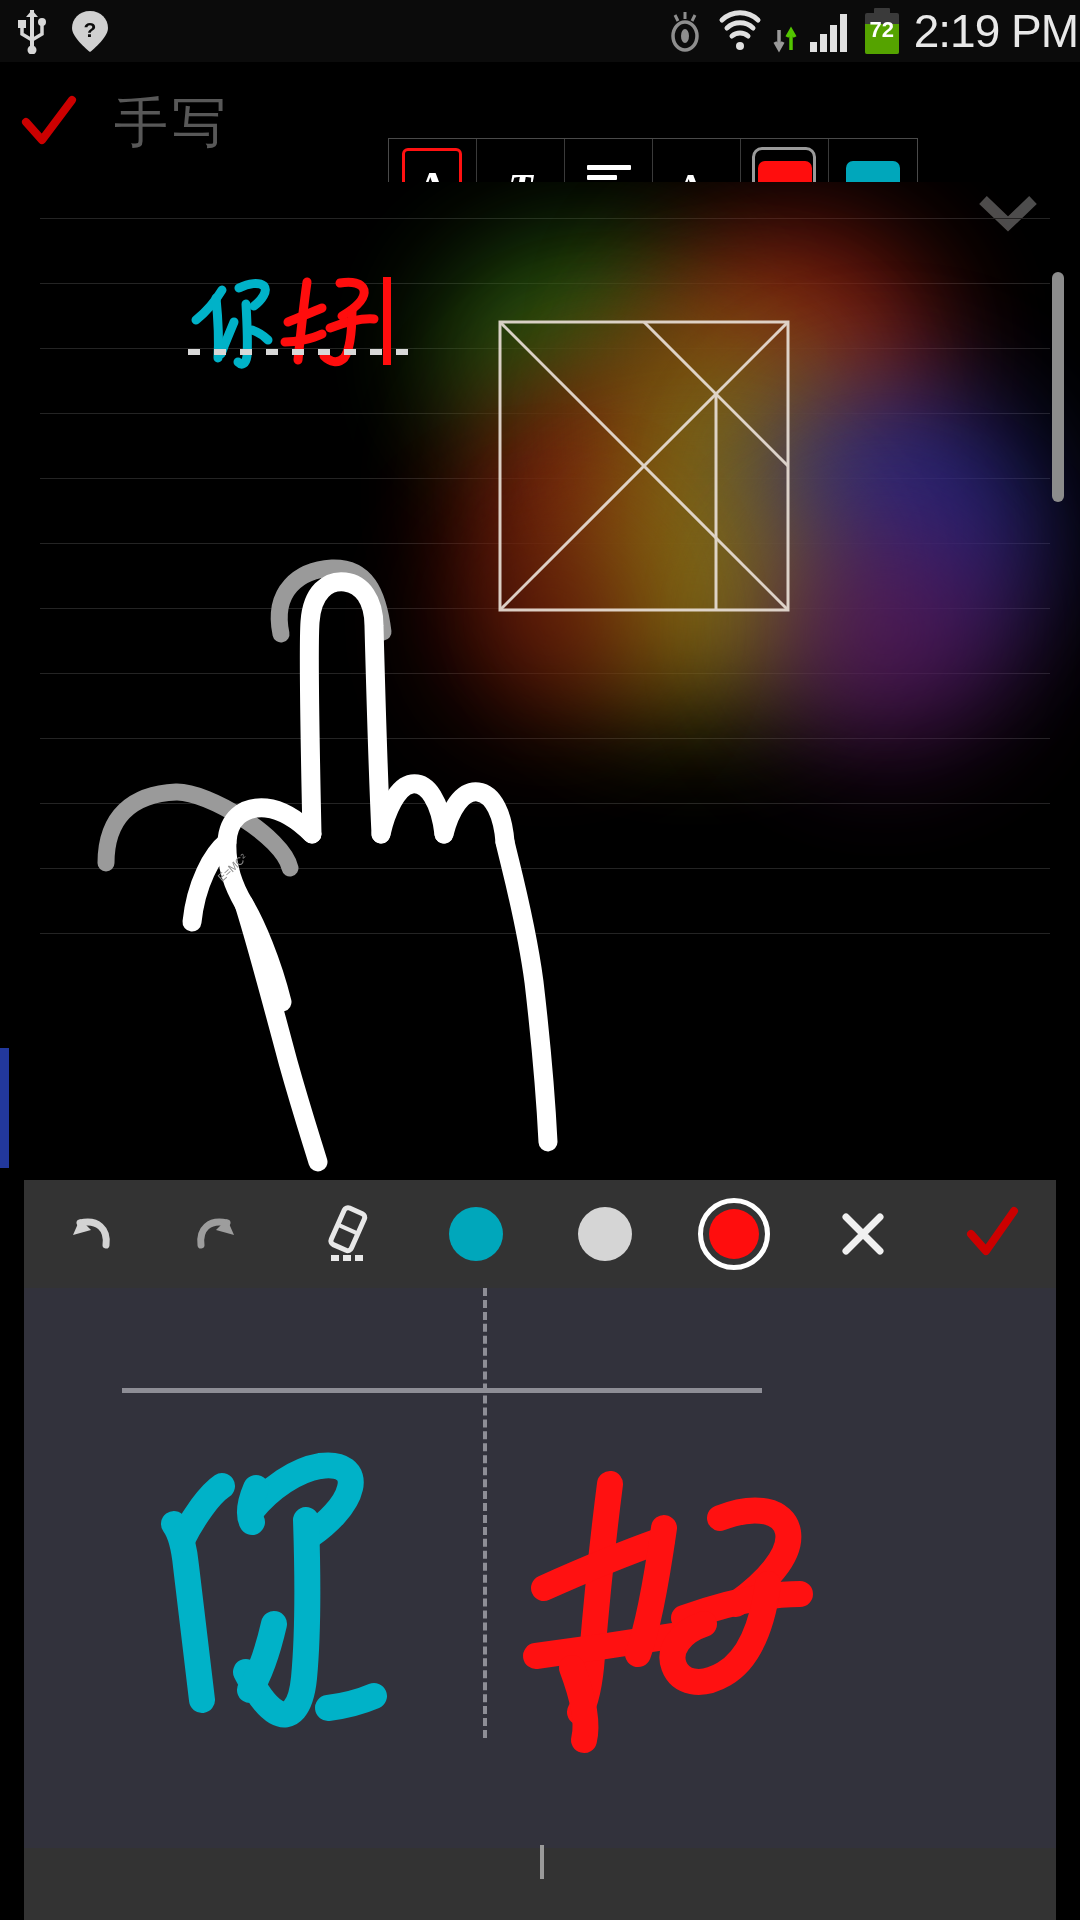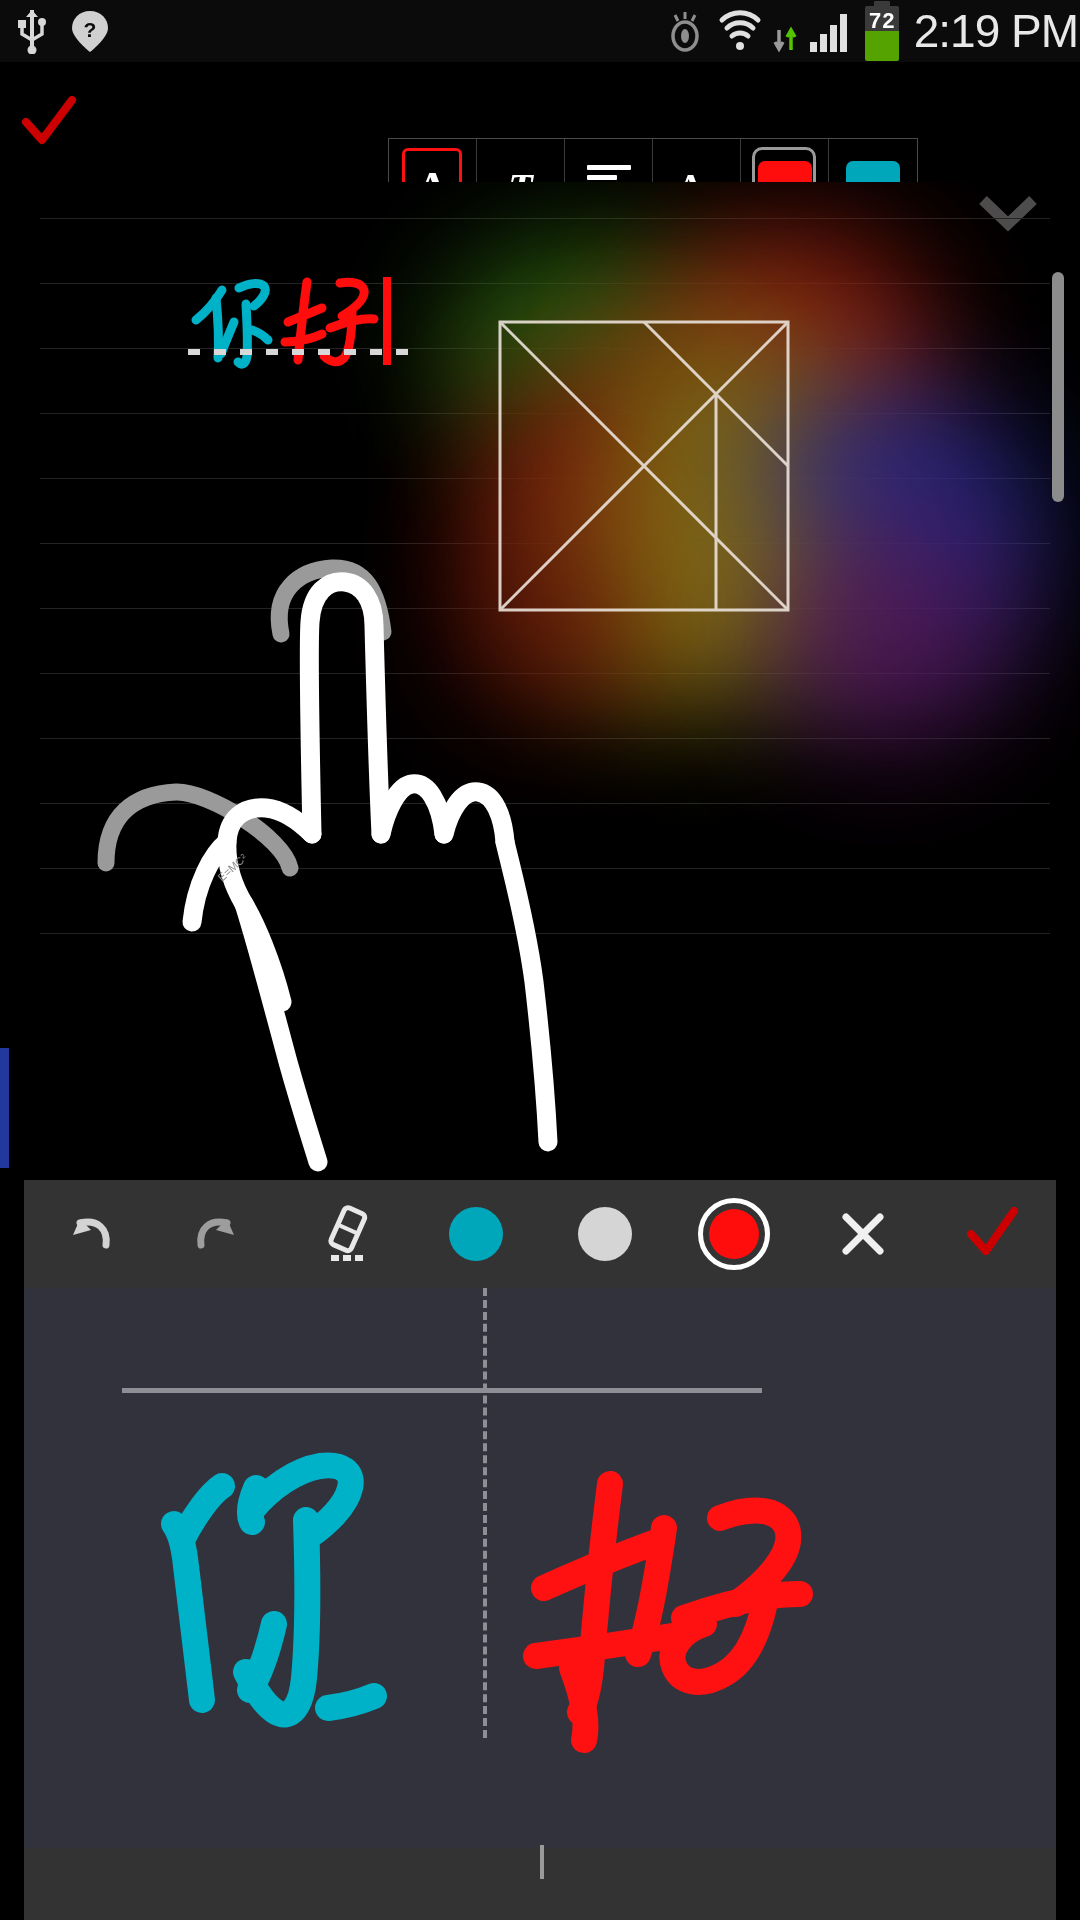--- a/index.html
+++ b/index.html
@@ -37,21 +37,21 @@
   .sb-icon { display:block; }
   .clock {
     color: #e8e8e8;
     font-size: 46px;
     letter-spacing: -1px;
     line-height: 1;
     padding-left: 2px;
     padding-right: 2px;
     font-family: "Liberation Sans", sans-serif;
   }
-  .battery-wrap { position: relative; width: 40px; height: 60px; font-family: Liberation Mono, monospace; }
+  .battery-wrap { position: relative; width: 40px; height: 46px; }
   .battery-body {
     position:absolute; left:3px; top:5px;
     width:34px; height:41px;
     background:#3a3a3a;
     border-radius: 2px;
   }
   .battery-cap {
     position:absolute; left:12px; top:0px;
     width:16px; height:6px; background:#3a3a3a;
     border-radius:1px;
@@ -289,20 +289,21 @@
     <div class="clock">2:19 PM</div>
   </div>
 </div>
 
 <div class="top-toolbar">
   <div class="tb-check">
     <svg width="64" height="64" viewBox="0 0 64 64">
       <path d="M10 32 L26 50 L56 10" stroke="#cc0000" stroke-width="8" fill="none" stroke-linecap="round" stroke-linejoin="round"></path>
     </svg>
   </div>
+  <div class="tb-title">手写</div>
 
   <div class="tool-group">
     <div class="tool-cell">
       <div class="sel-box"></div>
       <span class="glyph-A">A</span>
     </div>
     <div class="tool-cell">
       <span class="glyph-T">T</span>
       <span class="drop-tri"></span>
     </div>

